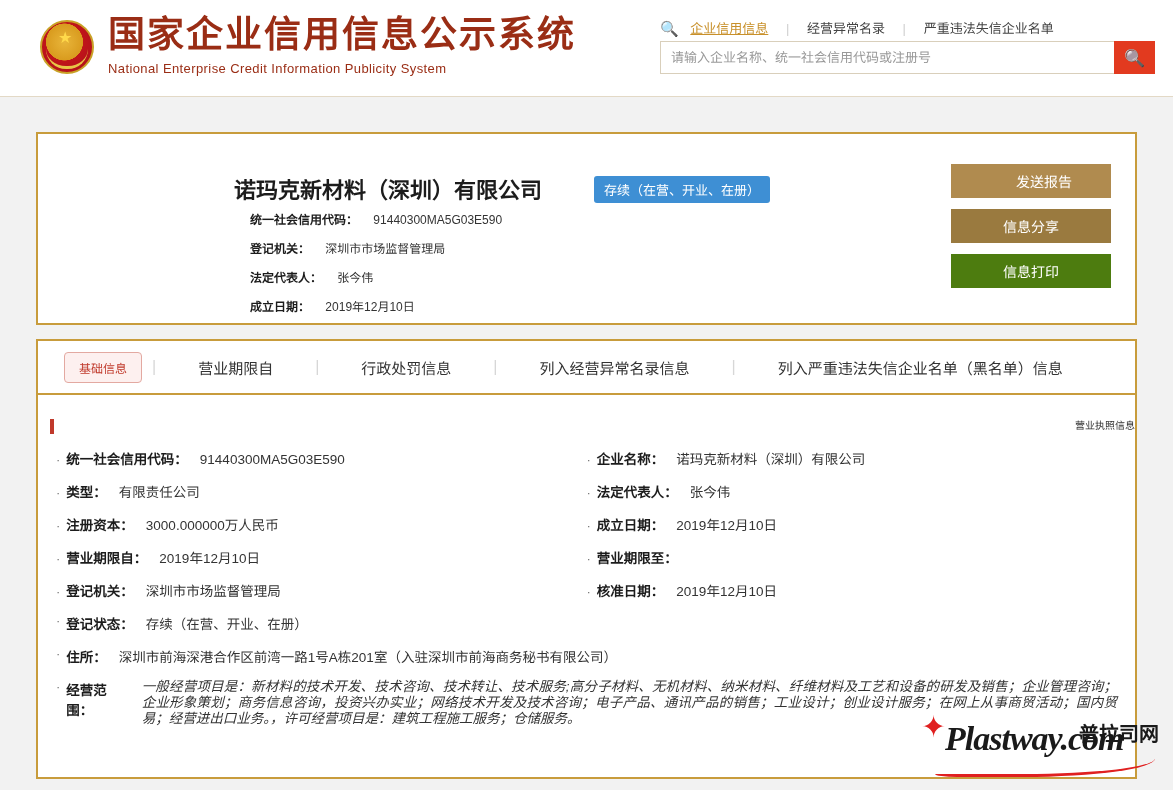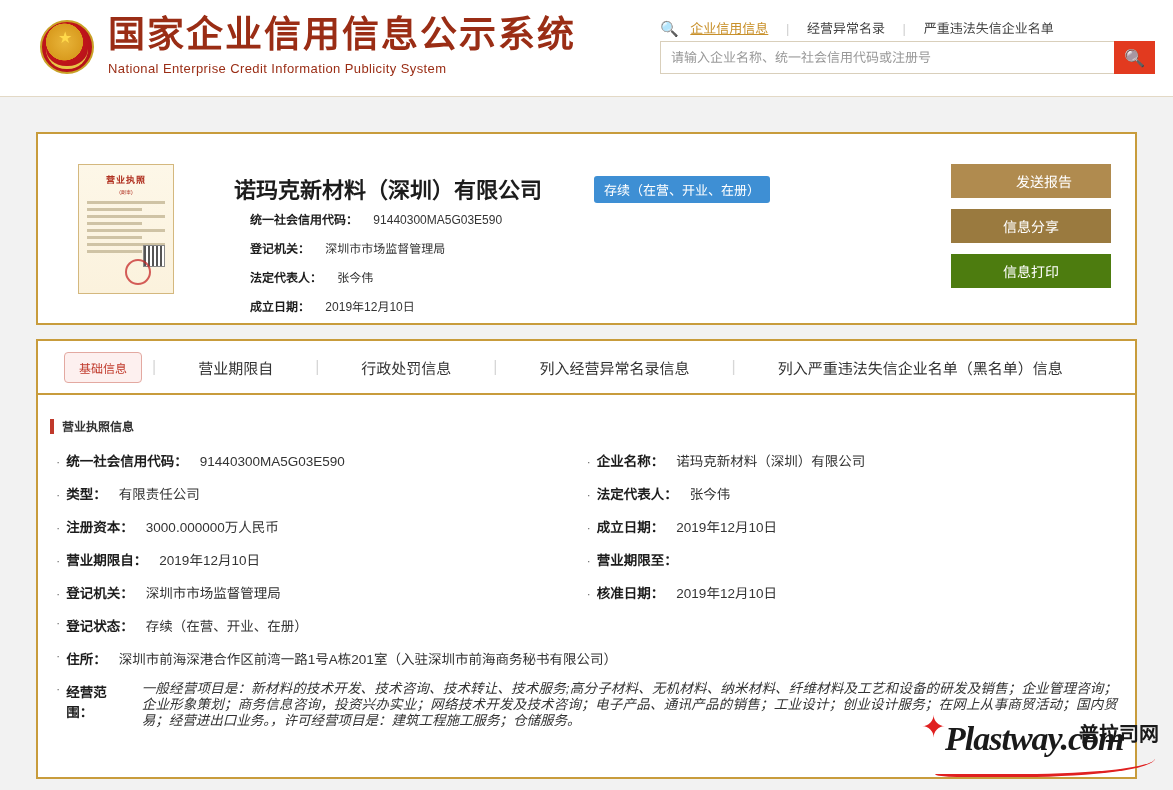--- a/index.html
+++ b/index.html
@@ -302,23 +302,24 @@
   }
   .tab-sep {
     color: #d7d7d7;
     padding: 0 10px;
   }
   .tab:not(.active) { margin: 0 18px; }
   
   .section-title {
     position: relative;
     margin: 22px 0 16px 24px;
-    font-size: 12px;
-    font-weight: bold;
-    color: #333;
+    font-size: 10px;
+    font-weight: normal;
+    color: #333;
+    text-align: right;
   }
   .section-title::before {
     content: "";
     position: absolute;
     left: -12px;
     top: 2px;
     width: 4px;
     height: 15px;
     background: #c0392b;
   }
@@ -440,36 +441,20 @@
       <input type="text" placeholder="请输入企业名称、统一社会信用代码或注册号" style="">
       <button class="btn">🔍</button>
     </div>
   </div>
 
   <div class="body-bg"></div>
 
   <div class="content">
 
     <div class="card">
-      <div class="license-img">
-        <div class="lic-title">营业执照</div>
-        <div class="lic-sub">(副本)</div>
-        <div class="lic-lines">
-          <div></div>
-            <div></div>
-            <div></div>
-            <div></div>
-            <div></div>
-            <div></div>
-            <div></div>
-            <div></div>
-        </div>
-        <div class="lic-qr"></div>
-        <div class="lic-seal"></div>
-      </div>
 
       <div class="company-name">诺玛克新材料（深圳）有限公司</div>
       <div class="status-badge">存续（在营、开业、在册）</div>
 
       <div class="card-rows">
         <div class="row">
           <span class="lbl">统一社会信用代码：</span>
           <span class="val">91440300MA5G03E590</span>
         </div>
         <div class="row">

